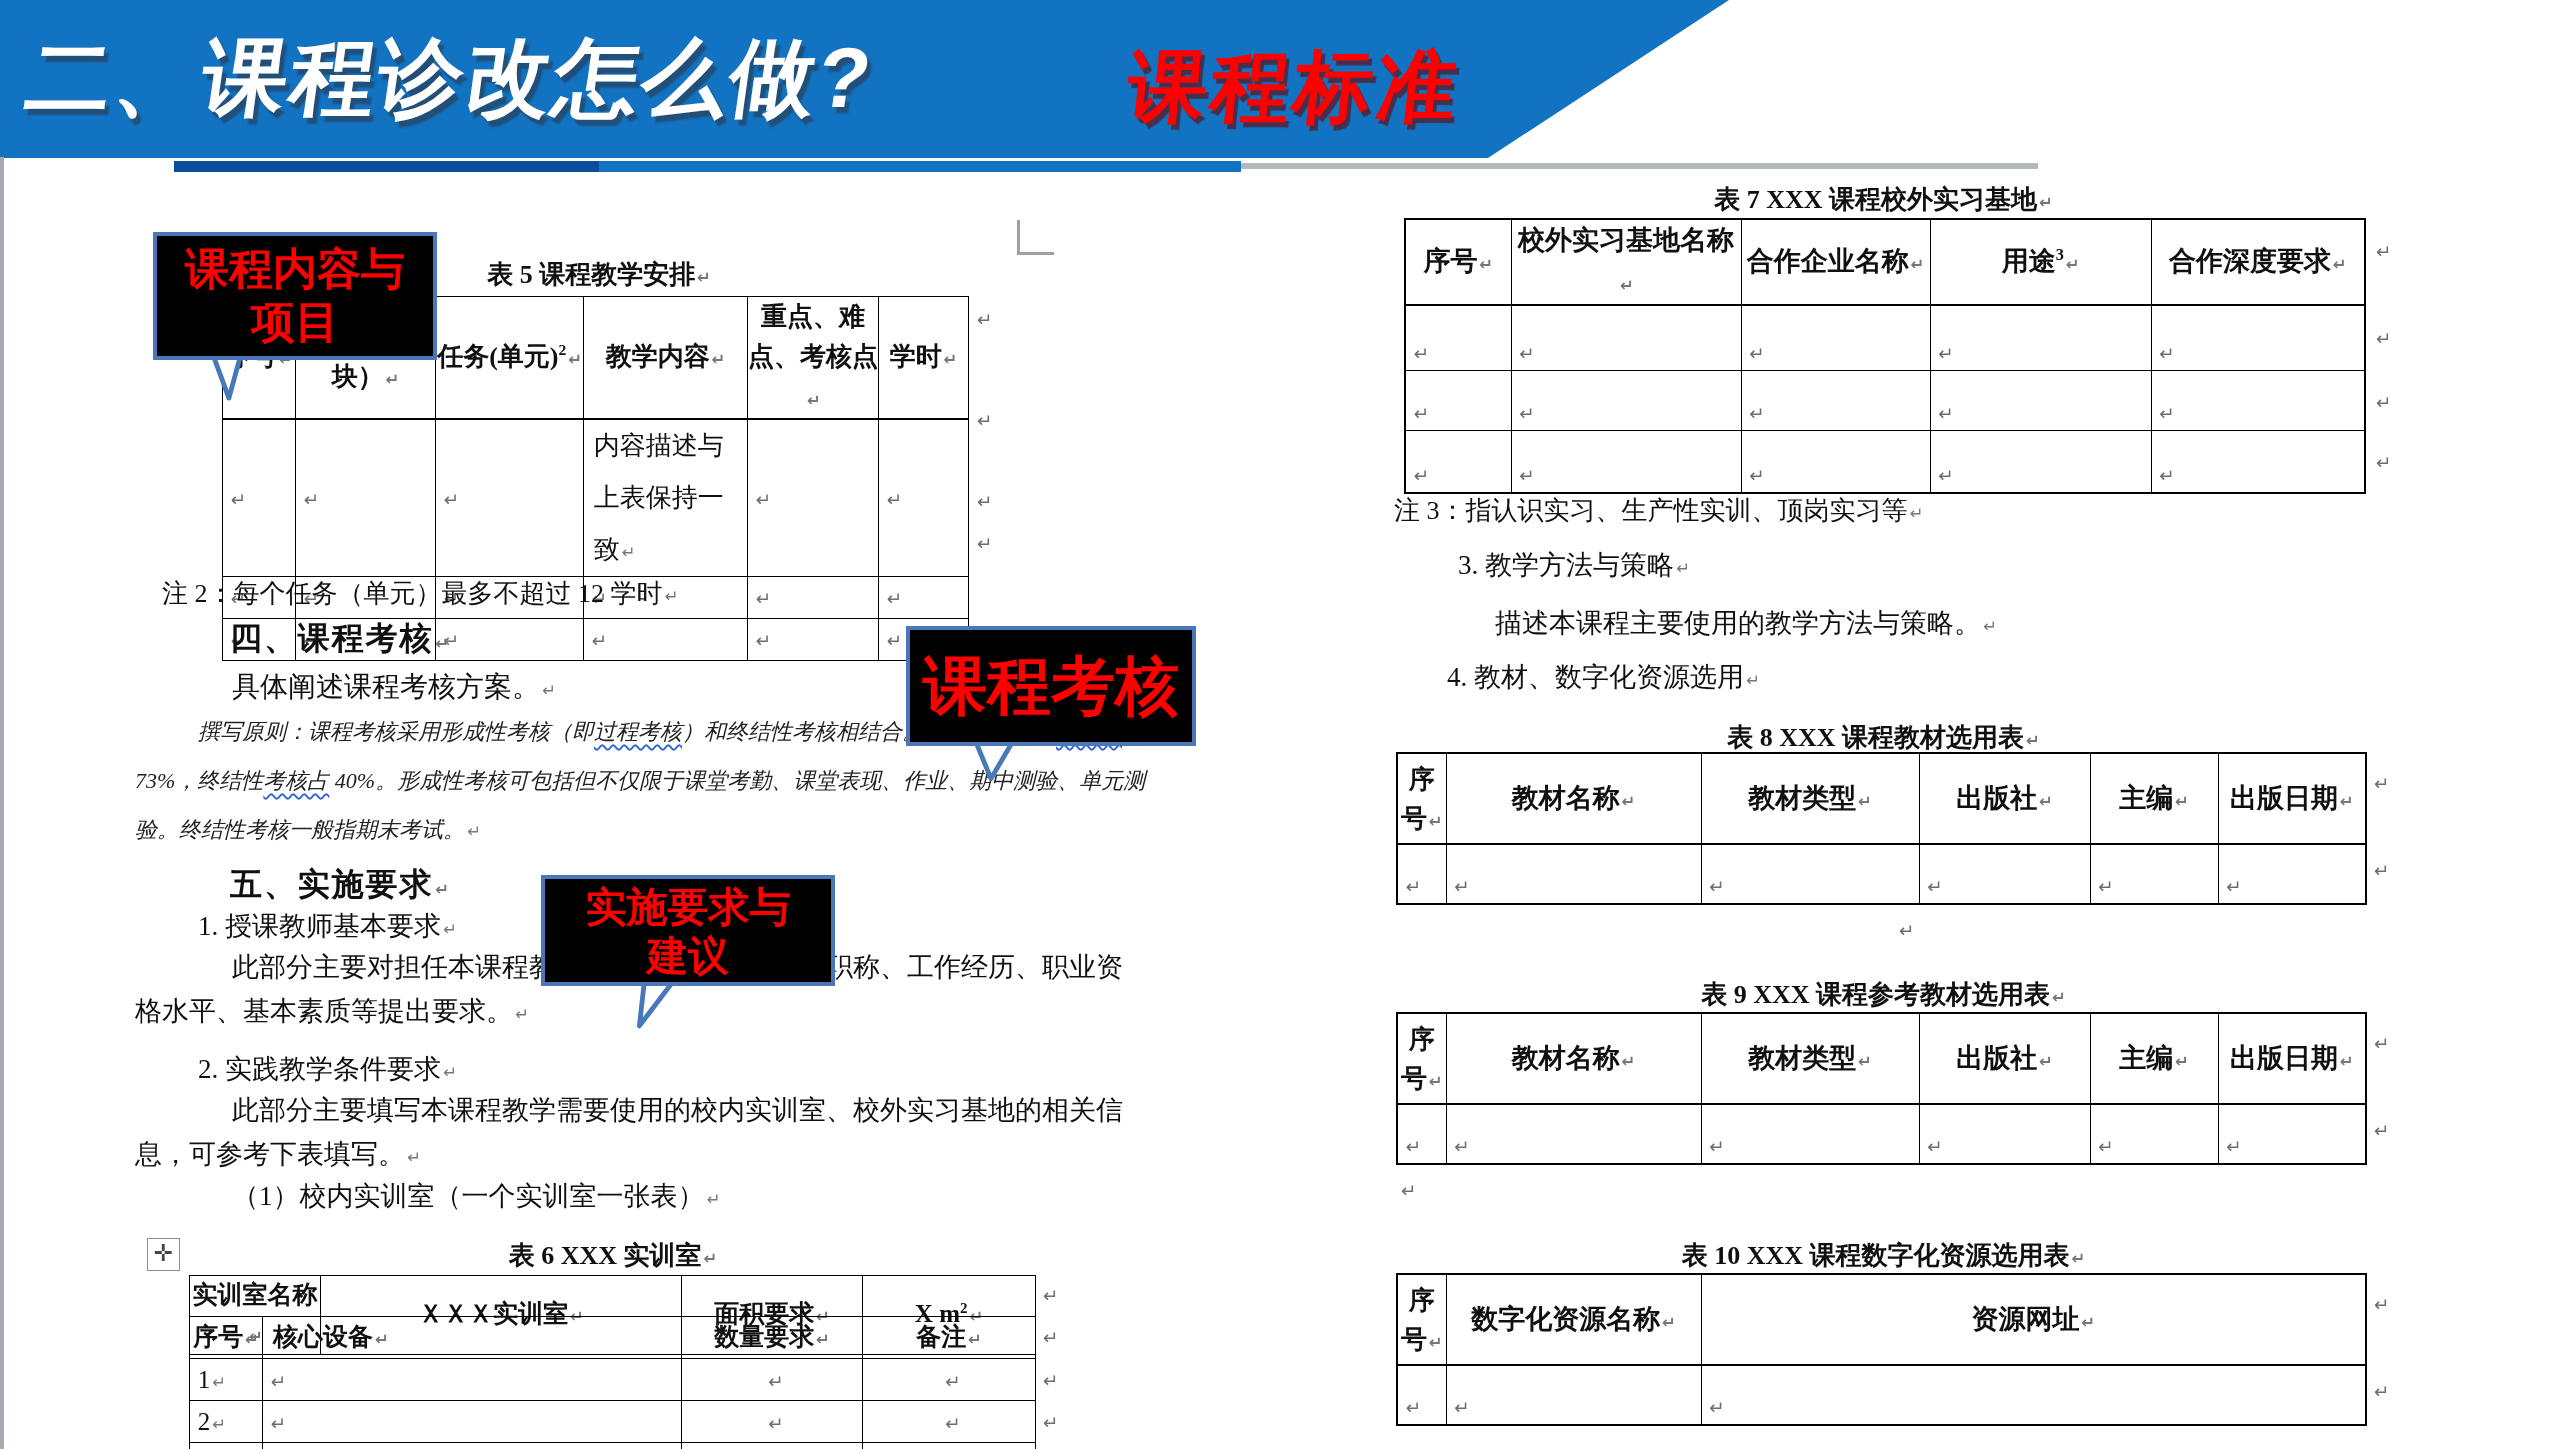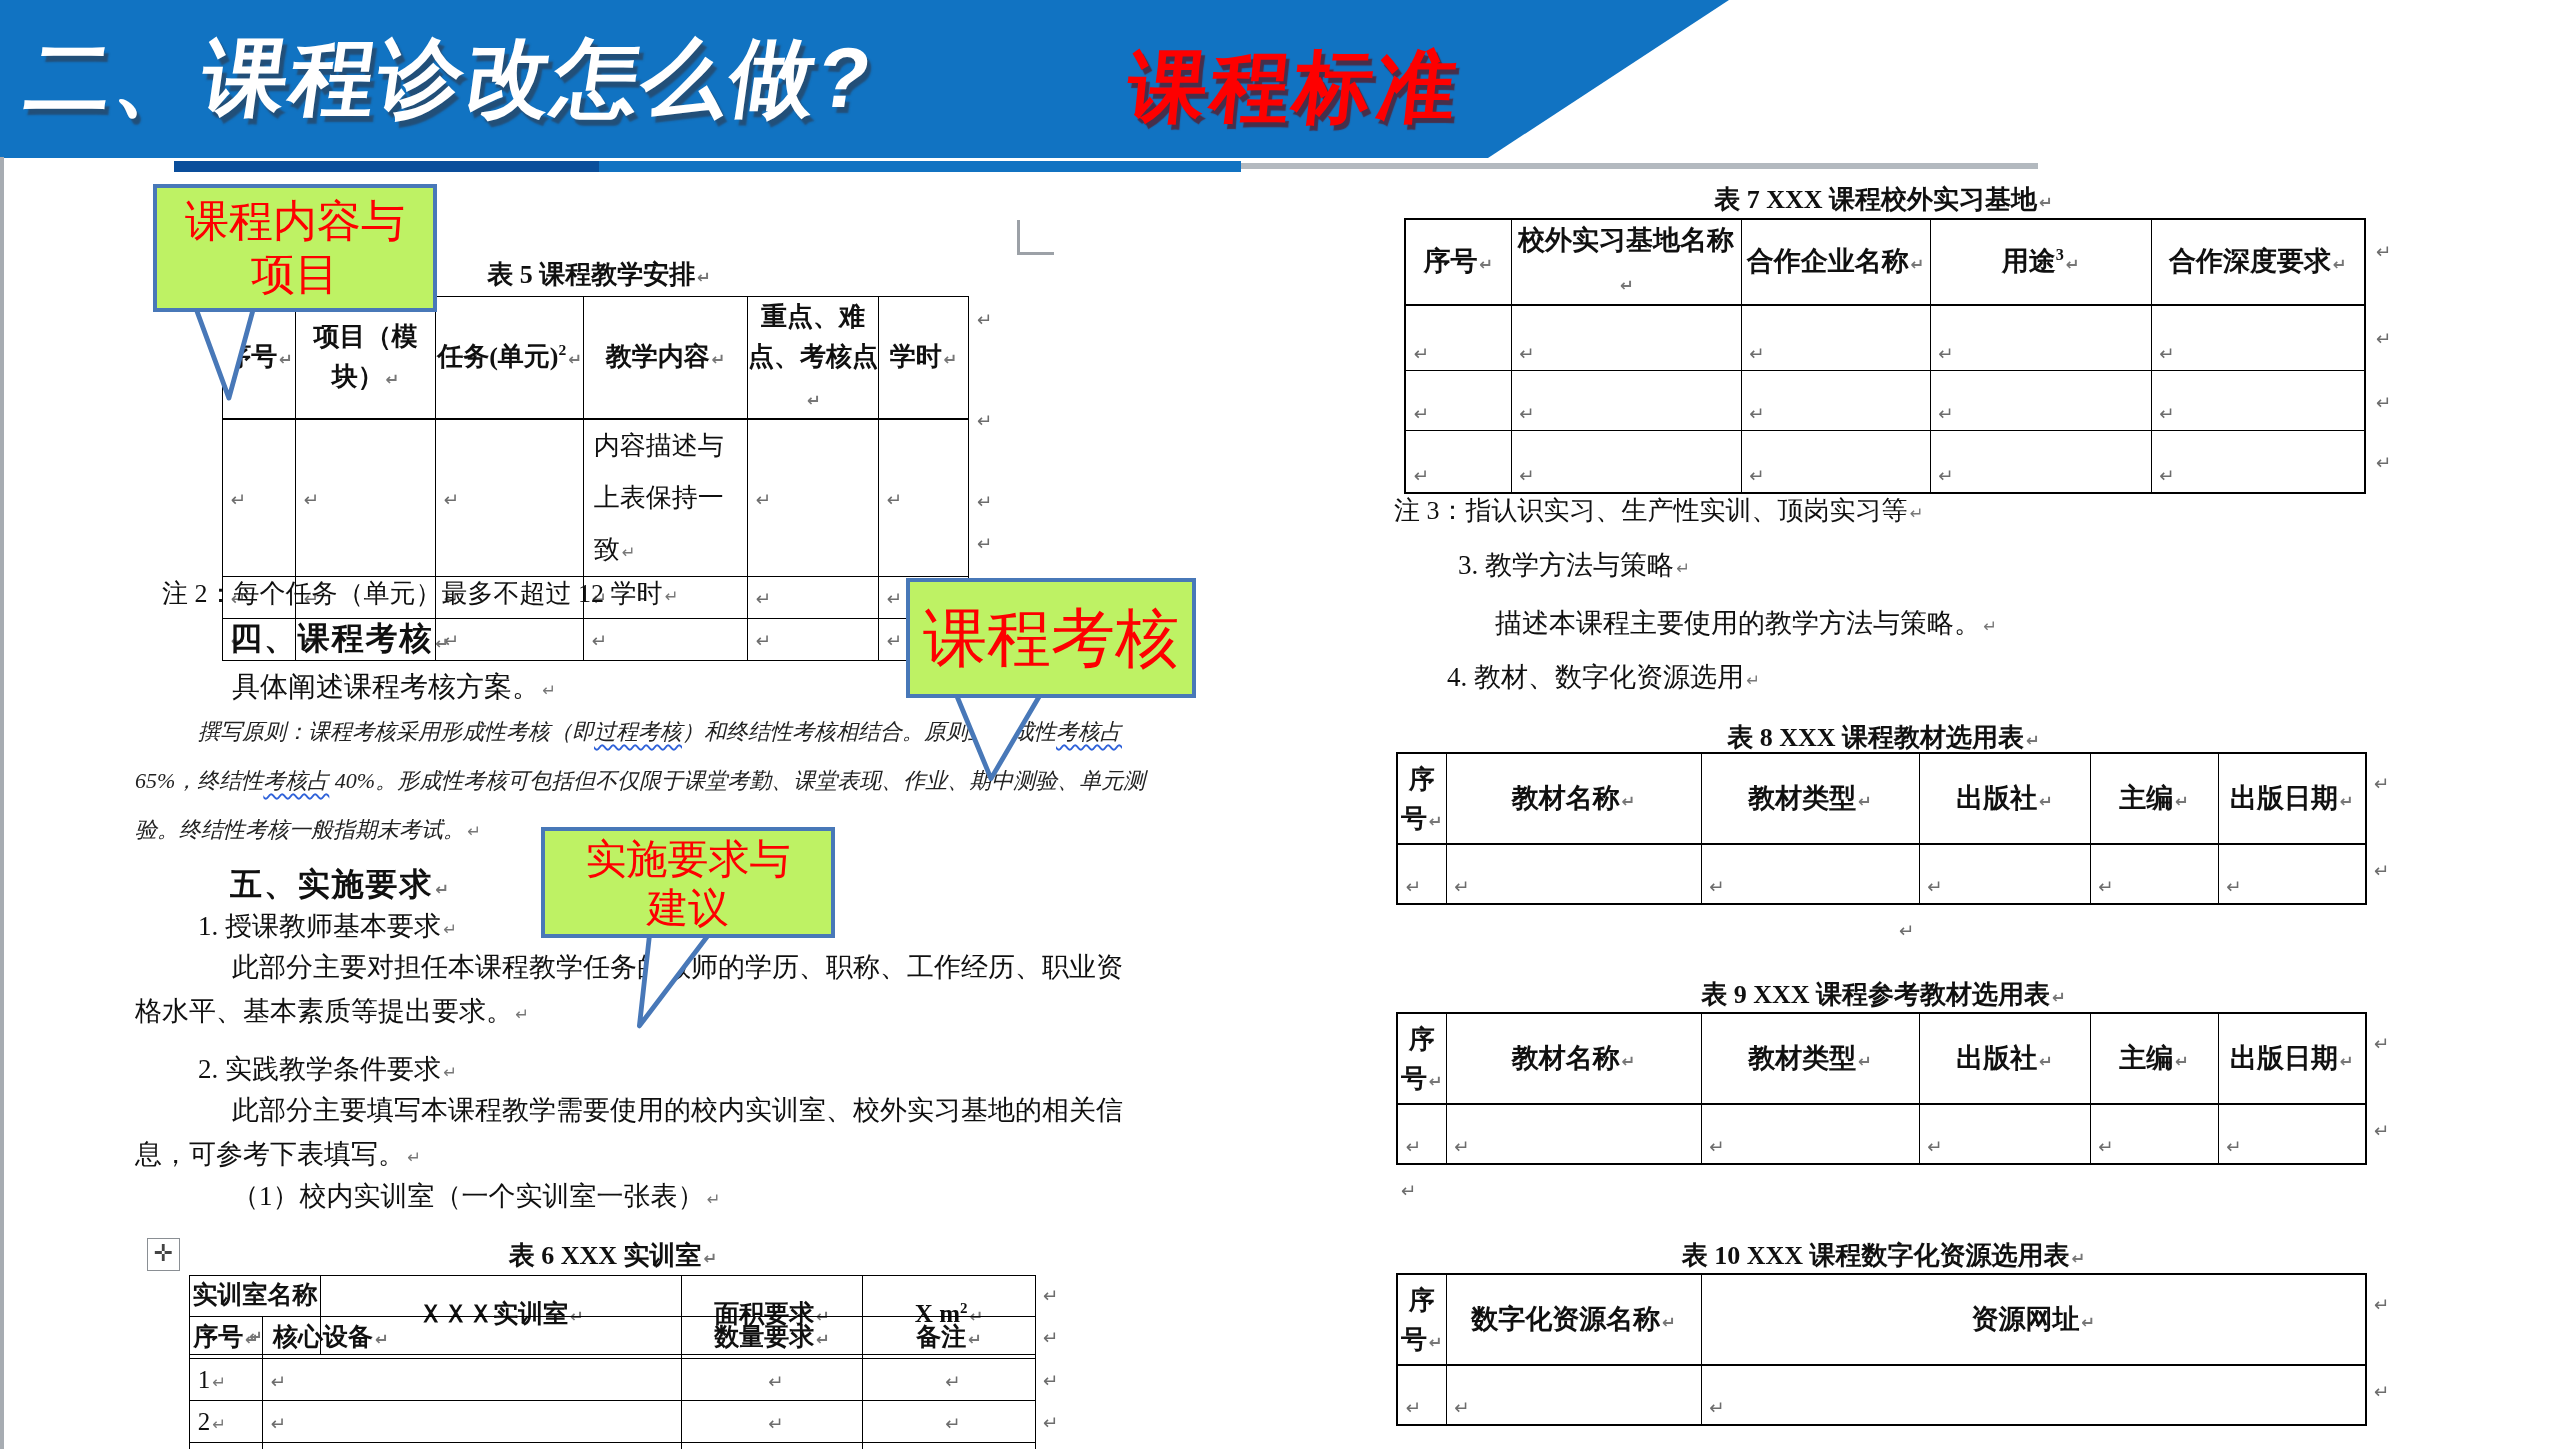--- a/index.html
+++ b/index.html
@@ -38,23 +38,23 @@
   .content-cell{font-size:26px;text-align:left;vertical-align:middle;padding-left:9.7px;line-height:2.0;
                 white-space:normal;}
   sup{font-size:60%;}
   
   .cm-v{position:absolute;background:#9CA1A7;}
   
   .handle{position:absolute;width:31px;height:31px;border:1.9px solid #8a8f94;background:#fff;
           color:#444;font-size:23px;line-height:29px;text-align:center;
           font-family:"DejaVu Sans",sans-serif;}
   
-  .callout{position:absolute;background:#bef264;border:4.8px solid #4878B8;
-           font-family:"Liberation Sans","DejaVu Sans",sans-serif;font-weight:400;color:#FE0000;
-           text-align:center;z-index:30;}
+  .callout{position:absolute;background:#000000;border:4.8px solid #4878B8;
+           font-family:"Liberation Sans","DejaVu Sans",sans-serif;font-weight:700;color:#FE0000;
+           text-align:center;z-index:30;margin-top:48px;}
   .tails{position:absolute;left:0;top:0;z-index:25;pointer-events:none;}
 </style>
 </head>
 <body>
 
 <div class="banner"></div>
 <div class="bar-seg" style="left:174px;top:161px;width:425px;height:10.6px;background:#0A4E9B;"></div>
 <div class="bar-seg" style="left:599px;top:161px;width:642px;height:10.6px;background:#1173C2;"></div>
 <div class="bar-seg" style="left:1241px;top:163px;width:797px;height:5.8px;background:#B3B9BF;"></div>
 <div class="main-title">二、课程诊改怎么做?</div>
@@ -114,21 +114,21 @@
 <span class="pc side-pc" style="left:977px;top:410px;">↵</span>
 <span class="pc side-pc" style="left:977px;top:491px;">↵</span>
 <span class="pc side-pc" style="left:977px;top:533px;">↵</span>
 
 <div class="doc-line" style="left:162px;top:578px;font-size:26px;"><span>注 2：每个任务（单元）最多不超过 12 学时</span><span class="pc-in pc">↵</span></div>
 
 <div class="doc-line h-sec" style="left:230px;top:619px;"><span>四、课程考核</span><span class="pc-in pc">↵</span></div>
 <div class="doc-line" style="left:232px;top:670px;font-size:28px;"><span>具体阐述课程考核方案。</span><span class="pc-in pc">↵</span></div>
 
 <div class="doc-line fine" style="left:198px;top:719px;"><span>撰写原则：课程考核采用形成性考核（即</span><span class="wavy">过程考核</span><span>）和终结性考核相结合。原则上形成性</span><span class="wavy">考核占</span></div>
-<div class="doc-line fine" style="left:135px;top:768px;"><span>65%，终结性</span><span class="wavy">考核占</span><span> 40%。形成性考核可包括但不仅限于课堂考勤、课堂表现、作业、期中测验、单元测</span></div>
+<div class="doc-line fine" style="left:135px;top:768px;"><span>73%，终结性</span><span class="wavy">考核占</span><span> 40%。形成性考核可包括但不仅限于课堂考勤、课堂表现、作业、期中测验、单元测</span></div>
 <div class="doc-line fine" style="left:135px;top:817px;"><span>验。终结性考核一般指期末考试。</span><span class="pc-in pc">↵</span></div>
 
 <div class="doc-line h-sec" style="left:230px;top:865px;"><span>五、实施要求</span><span class="pc-in pc">↵</span></div>
 <div class="doc-line" style="left:198px;top:910px;"><span>1. 授课教师基本要求</span><span class="pc-in pc">↵</span></div>
 <div class="doc-line" style="left:232px;top:951px;"><span>此部分主要对担任本课程教学任务的教师的学历、职称、工作经历、职业资</span></div>
 <div class="doc-line" style="left:135px;top:995px;"><span>格水平、基本素质等提出要求。</span><span class="pc-in pc">↵</span></div>
 <div class="doc-line" style="left:198px;top:1053px;"><span>2. 实践教学条件要求</span><span class="pc-in pc">↵</span></div>
 <div class="doc-line" style="left:232px;top:1094px;"><span>此部分主要填写本课程教学需要使用的校内实训室、校外实习基地的相关信</span></div>
 <div class="doc-line" style="left:135px;top:1138px;"><span>息，可参考下表填写。</span><span class="pc-in pc">↵</span></div>
 <div class="doc-line" style="left:232px;top:1180px;"><span>（1）校内实训室（一个实训室一张表）</span><span class="pc-in pc">↵</span></div>

